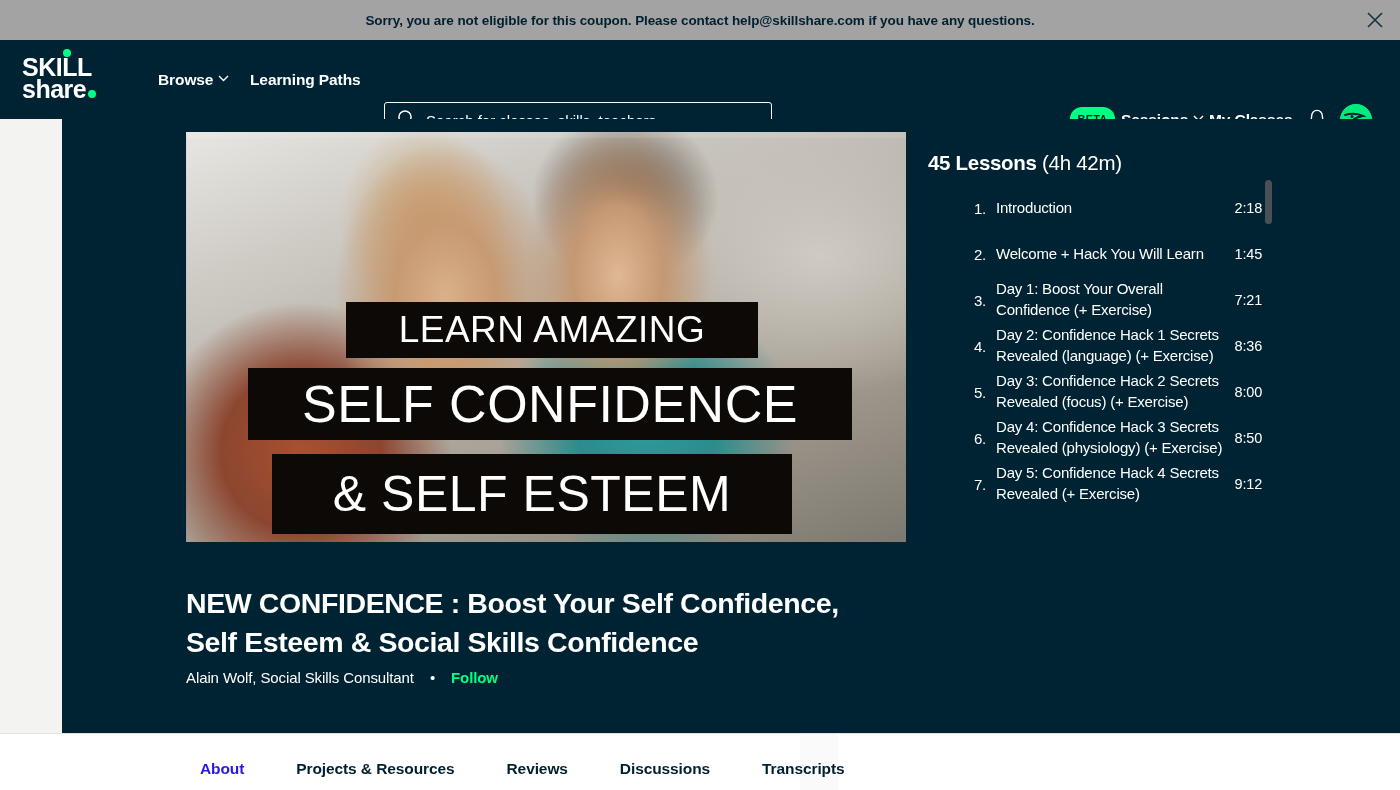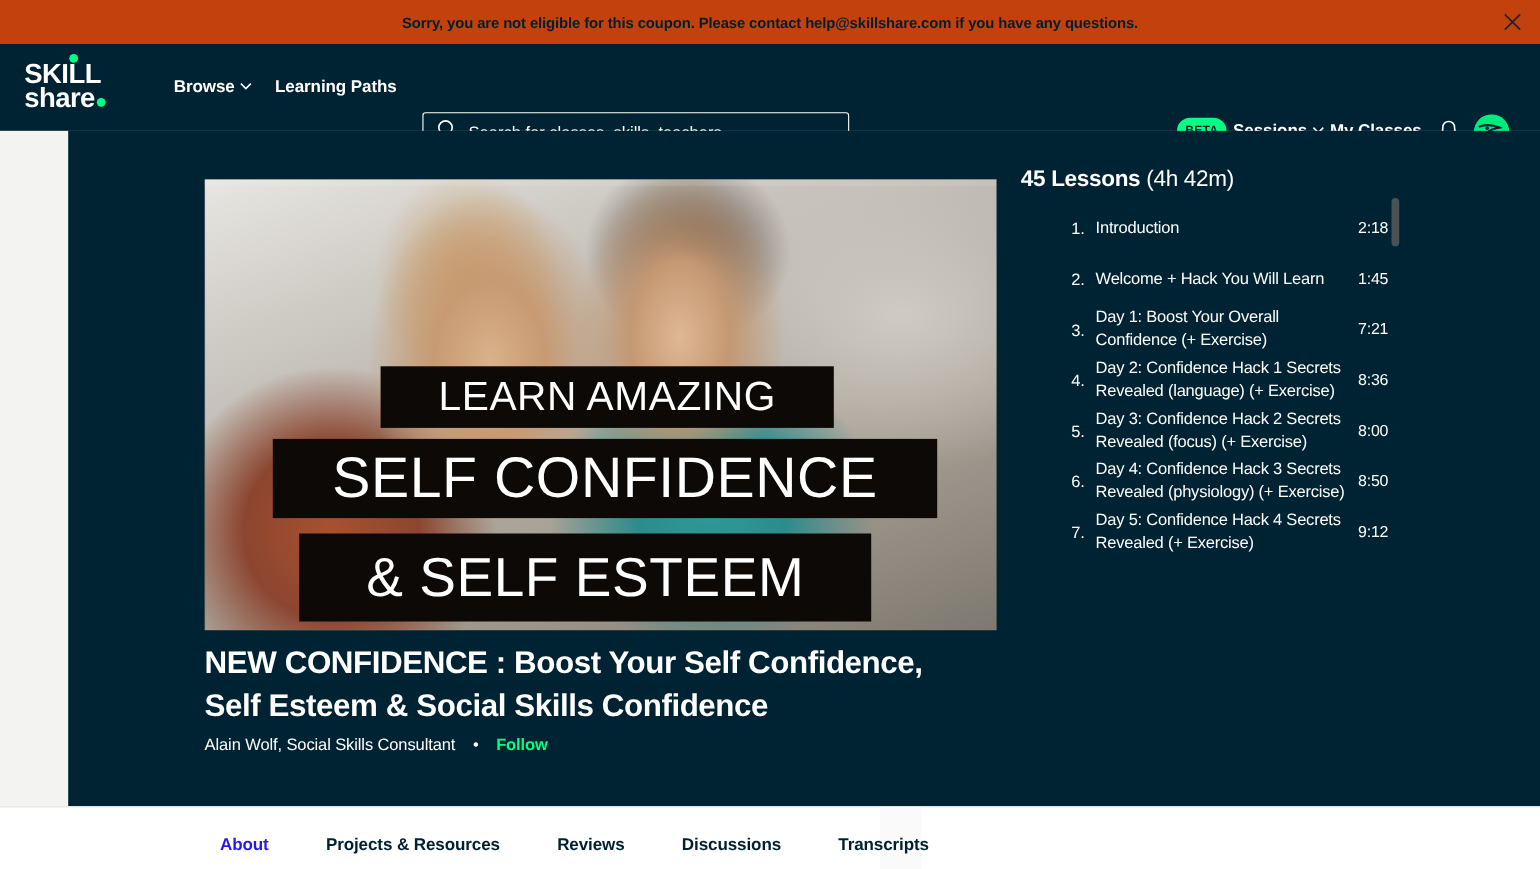--- a/index.html
+++ b/index.html
@@ -19,21 +19,21 @@
     background: #f3f3f2;
     overflow: hidden;
   }
 
   
   .banner {
     position: absolute;
     top: 0; left: 0;
     width: 1400px;
     height: 40px;
-    background: #c2410c;
+    background: #a3a3a3;
     display: flex;
     align-items: center;
     justify-content: center;
   }
   .banner-text {
     font-size: 13.5px;
     font-weight: 700;
     color: #00202f;
     letter-spacing: -0.1px;
     text-align: center;
@@ -176,21 +176,21 @@
   .hero {
     position: absolute;
     left: 62px; top: 119px;
     width: 1338px; height: 614px;
     background: #002333;
   }
 
   
   .video {
     position: absolute;
-    left: 186px; top: 163px;
+    left: 186px; top: 132px;
     width: 720px; height: 410px;
     background: #5d5a55;
     overflow: hidden;
     cursor: pointer;
   }
   .video-photo {
     position: absolute; inset: 0;
     background:
       radial-gradient(ellipse 180px 250px at 36% 40%, #d9b18a 0%, #c79a72 28%, rgba(199,154,114,0) 62%),
       radial-gradient(ellipse 150px 230px at 60% 35%, #e0b894 0%, #c49873 30%, rgba(196,152,115,0) 64%),

